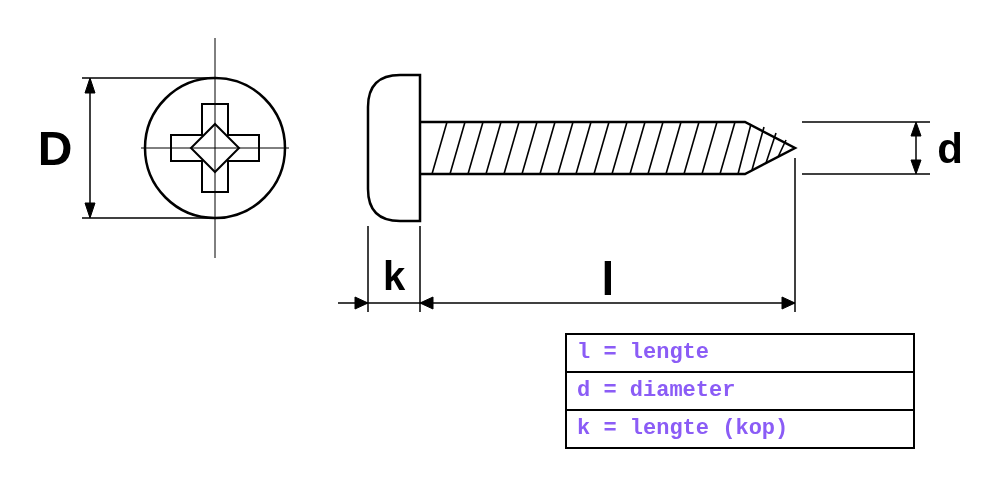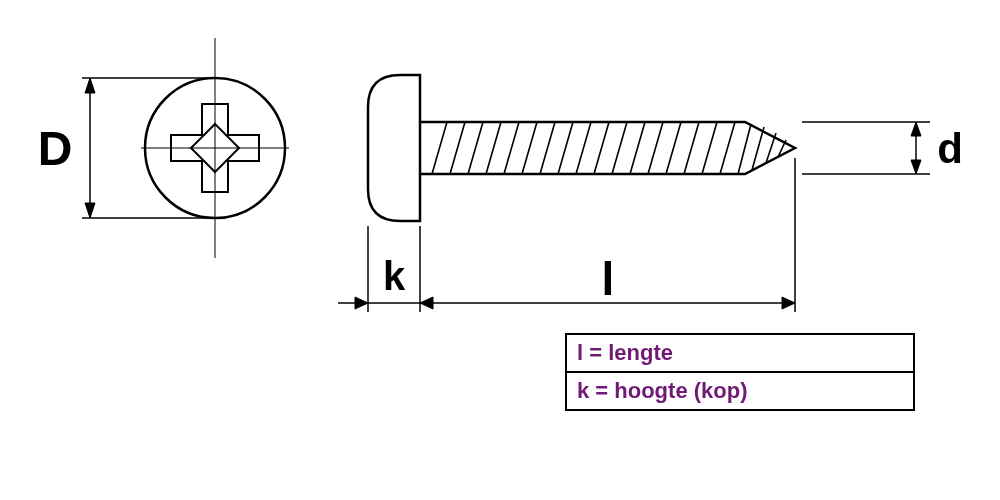--- a/index.html
+++ b/index.html
@@ -26,23 +26,24 @@
     top: 333px;
     width: 350px;
     background: #ffffff;
   }
   .legend-row {
     border: 2px solid #000000;
     margin-top: -2px;
     padding: 4px 10px;
     font-size: 22px;
     font-weight: bold;
-    color: #701a75;
+    color: #8b5cf6;
     line-height: 28px;
     background: #ffffff;
+    font-family: Liberation Mono, monospace;
   }
   .legend-row:first-child { margin-top: 0; }
   svg text {
     font-family: "Liberation Sans", sans-serif;
     font-weight: bold;
     fill: #000000;
   }
 </style>
 </head>
 <body>
@@ -126,16 +127,17 @@
       <line x1="420" y1="303" x2="795" y2="303" stroke-width="1.5" fill="none"></line>
       <polygon points="420,303 433,297 433,309"></polygon>
       <polygon points="795,303 782,297 782,309"></polygon>
     </g>
     <text x="608" y="295" font-size="46" text-anchor="middle">l</text>
 
   </svg>
 
   <div class="legend">
     <div class="legend-row">l = lengte</div>
-    <div class="legend-row">k = hoogte (kop)</div>
+    <div class="legend-row">d = diameter</div>
+    <div class="legend-row">k = lengte (kop)</div>
   </div>
 
 </div>
 
 </body></html>

